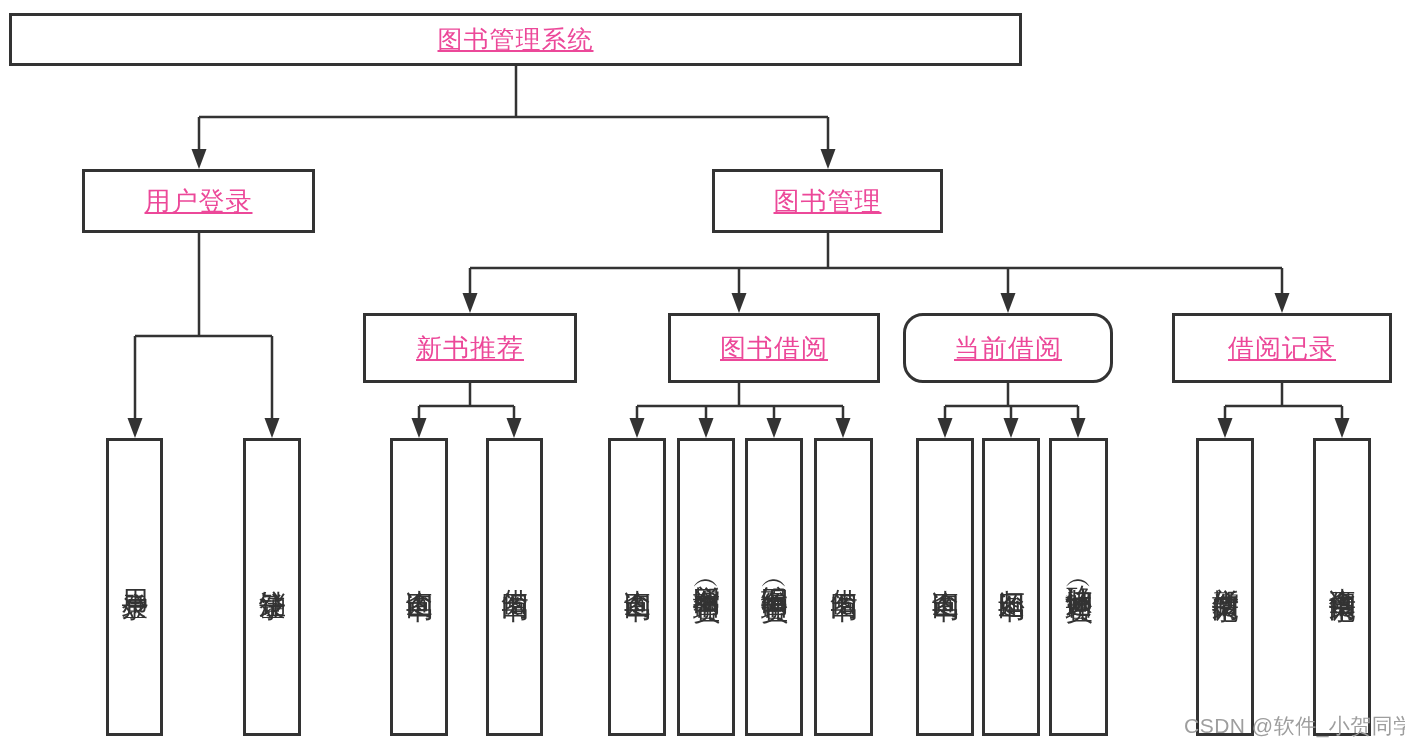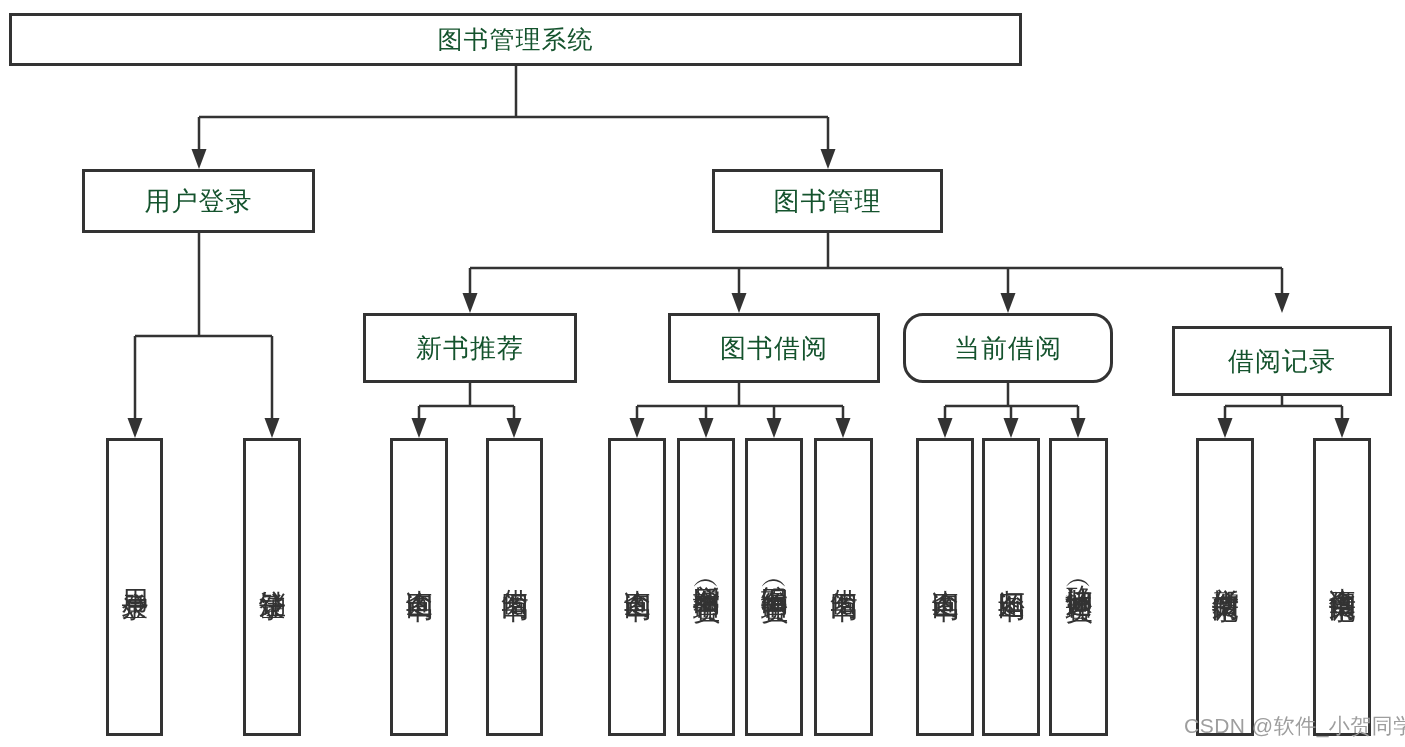--- a/index.html
+++ b/index.html
@@ -12,31 +12,32 @@
     overflow:hidden;
   }
   #connectors{position:absolute;left:0;top:0;width:1405px;height:747px;pointer-events:none;}
 
   .node{
     position:absolute;
     box-sizing:border-box;
     background:#ffffff;
     border:3px solid #333333;
     display:flex;align-items:center;justify-content:center;
-    font-size:26px;letter-spacing:1px;color:#14532d;
+    font-size:26px;letter-spacing:1px;color:#ec4899;
     white-space:nowrap;
+    text-decoration:underline;
   }
   .root{left:9px;top:13px;width:1013px;height:53px;font-size:25px;}
   .l2a{left:82px;top:169px;width:233px;height:64px;}
   .l2b{left:712px;top:169px;width:231px;height:64px;}
   .l3{top:313px;height:70px;}
   .l3a{left:363px;width:214px;}
   .l3b{left:668px;width:212px;}
   .l3c{left:903px;width:210px;border-radius:20px;}
-  .l3d{left:1172px;width:220px;margin-top:13px;}
+  .l3d{left:1172px;width:220px;}
 
   .leaf{
     position:absolute;
     top:438px;height:298px;width:58px;
     box-sizing:border-box;
     background:#ffffff;
     border:3px solid #333333;
     display:flex;align-items:center;justify-content:center;
     padding-bottom:30px;
   }

